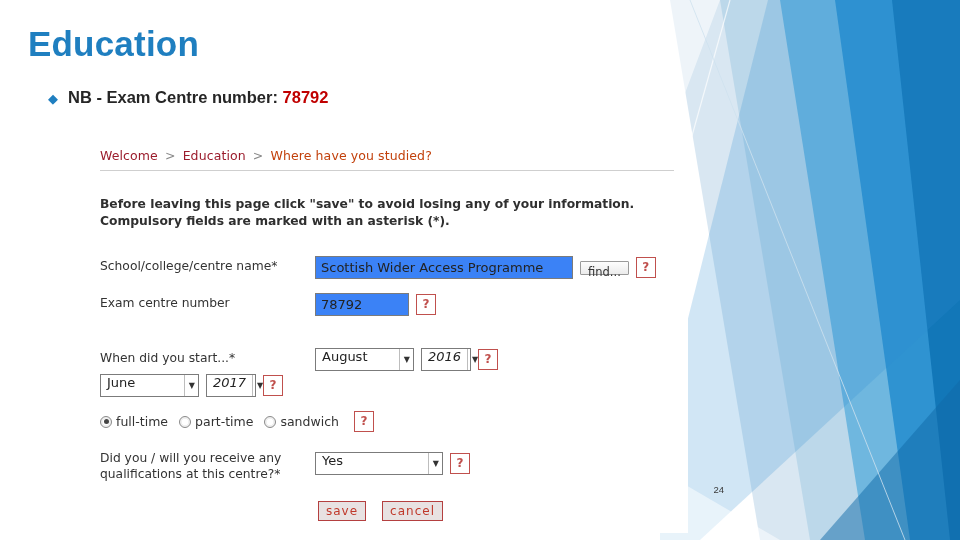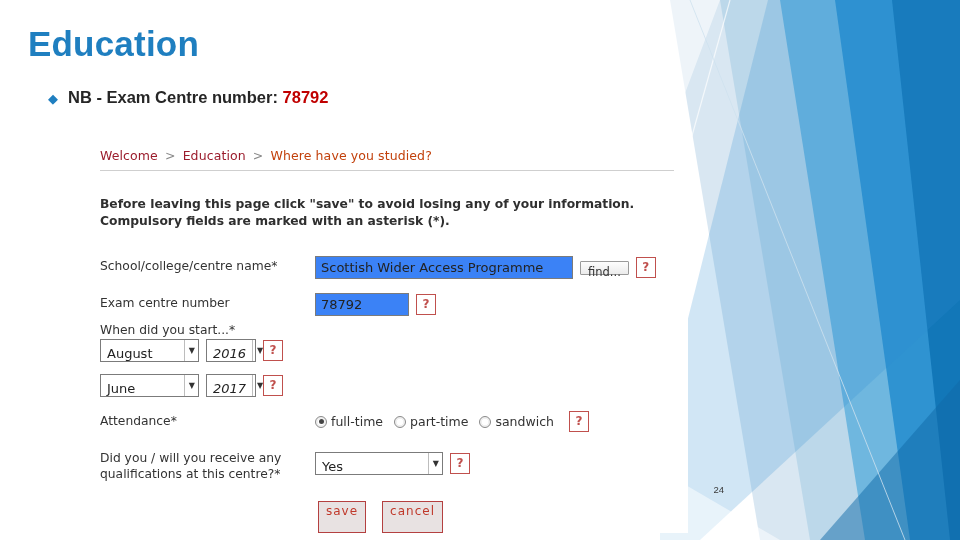--- a/index.html
+++ b/index.html
@@ -173,21 +173,21 @@
   }
 
   .select {
     border: 1px solid #7b7b7b;
     background: #fff;
     font-size: 13px;
     color: #222;
     height: 23px;
     box-sizing: border-box;
     display: flex;
-    align-items: flex-end;
+    align-items: flex-start;
     justify-content: space-between;
     padding: 0 3px 0 6px;
   }
   .select .arrow {
     font-size: 8px;
     color: #333;
     border-left: 1px solid #bdbdbd;
     padding-left: 4px;
     margin-left: 6px;
     line-height: 21px;
@@ -222,21 +222,21 @@
     border-radius: 50%;
   }
   .radio-item { display: flex; align-items: center; gap: 4px; margin-right: 8px; }
 
   .btn-action {
     border: 1px solid #b44040;
     background: #e8e2e2;
     color: #c0392b;
     font-size: 12px;
     padding: 2px 7px;
-    height: 32px;
+    height: 20px;
     line-height: 15px;
     box-sizing: border-box;
     letter-spacing: 1px;
   }
 
   
   .page-number {
     position: absolute;
     right: 236px;
     top: 484px;
@@ -301,21 +301,21 @@
     </div>
 
     <div class="form-row" style="top:155px;">
       <div class="form-label">Exam centre number</div>
       <div class="form-field">
         <div class="textbox tb-exam">78792</div>
         <div class="help">?</div>
       </div>
     </div>
 
-    <div class="form-row" style="top:182px;flex-direction:column;">
+    <div class="form-row" style="top:210px;">
       <div class="form-label">When did you start...*</div>
       <div class="form-field">
         <div class="select sel-month">
           <span>August</span>
           <span class="arrow">▼</span>
         </div>
         <div class="select sel-year">
           <span>2016</span>
           <span class="arrow">▼</span>
         </div>
@@ -331,21 +331,20 @@
         </div>
         <div class="select sel-year">
           <span>2017</span>
           <span class="arrow">▼</span>
         </div>
         <div class="help">?</div>
       </div>
     </div>
 
     <div class="form-row" style="top:273px;">
-      <div class="form-label">Attendance*</div>
       <div class="form-field">
         <div class="radio-group">
           <span class="radio-item">
             <span class="radio checked"></span>
             <span>full-time</span>
           </span>
           <span class="radio-item">
             <span class="radio"></span>
             <span>part-time</span>
           </span>

